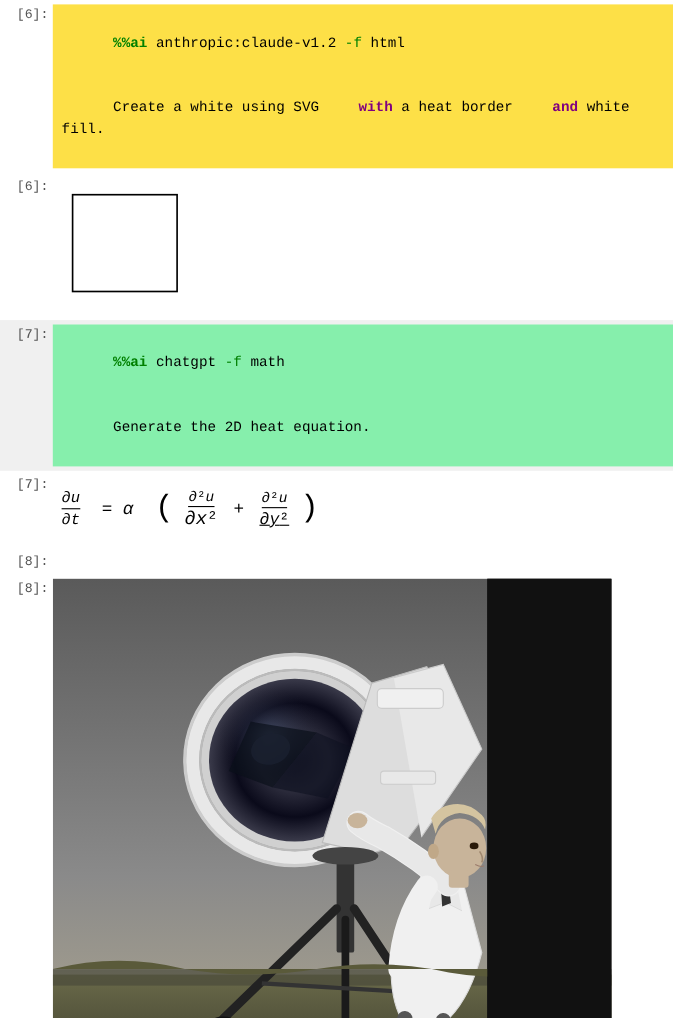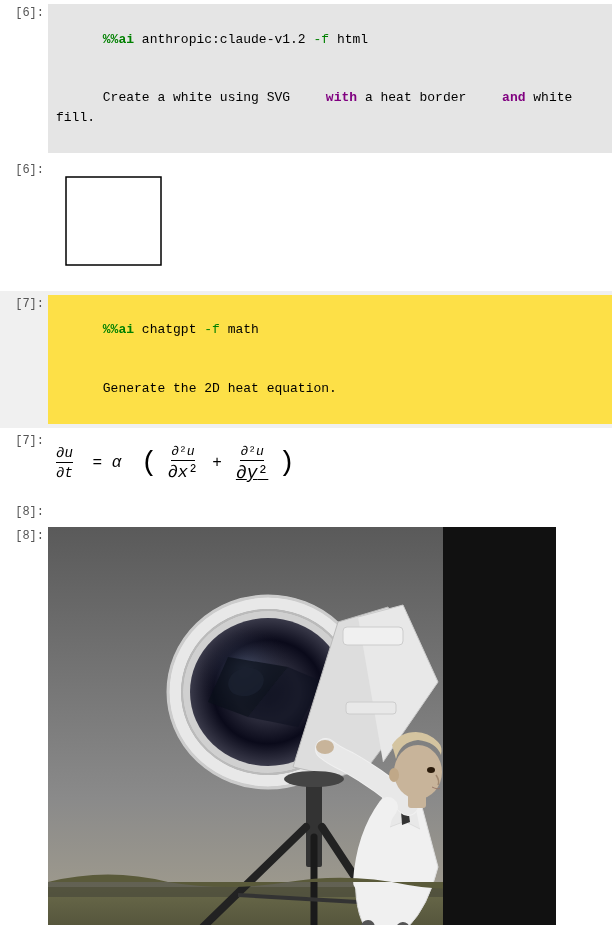--- a/index.html
+++ b/index.html
@@ -29,21 +29,21 @@
       flex-shrink: 0;
     }
 
     .cell-content {
       flex: 1;
       padding: 2px 4px;
     }
 
     
     .cell-input .cell-content {
-      background: #e5e5e5;
+      background: #fde047;
       padding: 6px 8px;
     }
 
     .cell-output .cell-content {
       background: #ffffff;
       padding: 4px 8px;
     }
 
     .code-line {
       line-height: 1.5;
@@ -114,21 +114,21 @@
   <div class="cell-label">[6]:</div>
   <div class="cell-content">
     <svg class="svg-output" width="120" height="110" xmlns="http://www.w3.org/2000/svg">
       <rect x="10" y="8" width="95" height="88" fill="white" stroke="black" stroke-width="1.5"></rect>
     </svg>
   </div>
 </div>
 
 <div class="cell cell-input" style="background:#f0f0f0;">
   <div class="cell-label">[7]:</div>
-  <div class="cell-content" style="background:#fde047;">
+  <div class="cell-content" style="background:#86efac;">
     <div class="code-line">
       <span class="kw-magic">%%ai</span><span> chatgpt </span><span class="kw-flag">-f</span><span> math</span>
     </div>
     <div class="code-line">
       <span>Generate the 2D heat equation.</span>
     </div>
   </div>
 </div>
 
 <div class="cell cell-output">
@@ -142,21 +142,21 @@
       </span>
       <span style="font-size:16px; margin:0 4px;">&nbsp;= <em>α</em>&nbsp;</span>
       <span class="paren-big">(</span>
       <span class="frac" style="margin:0 4px;">
         <span class="num" style="font-size:13px;">∂²<em>u</em></span>
         <span class="den" style="font-size:17px;">∂<em>x</em>²</span>
       </span>
       <span style="font-size:16px; margin:0 4px;">+</span>
       <span class="frac" style="margin:0 4px;">
         <span class="num" style="font-size:13px;">∂²<em>u</em></span>
-        <span class="den" style="font-size:18px;text-decoration:underline;">∂<em>y</em>²</span>
+        <span class="den" style="font-size:15px;text-decoration:underline;">∂<em>y</em>²</span>
       </span>
       <span class="paren-big">)</span>
     </div>
   </div>
 </div>
 
 <div class="cell cell-input">
   <div class="cell-label">[8]:</div>
 </div>
 

